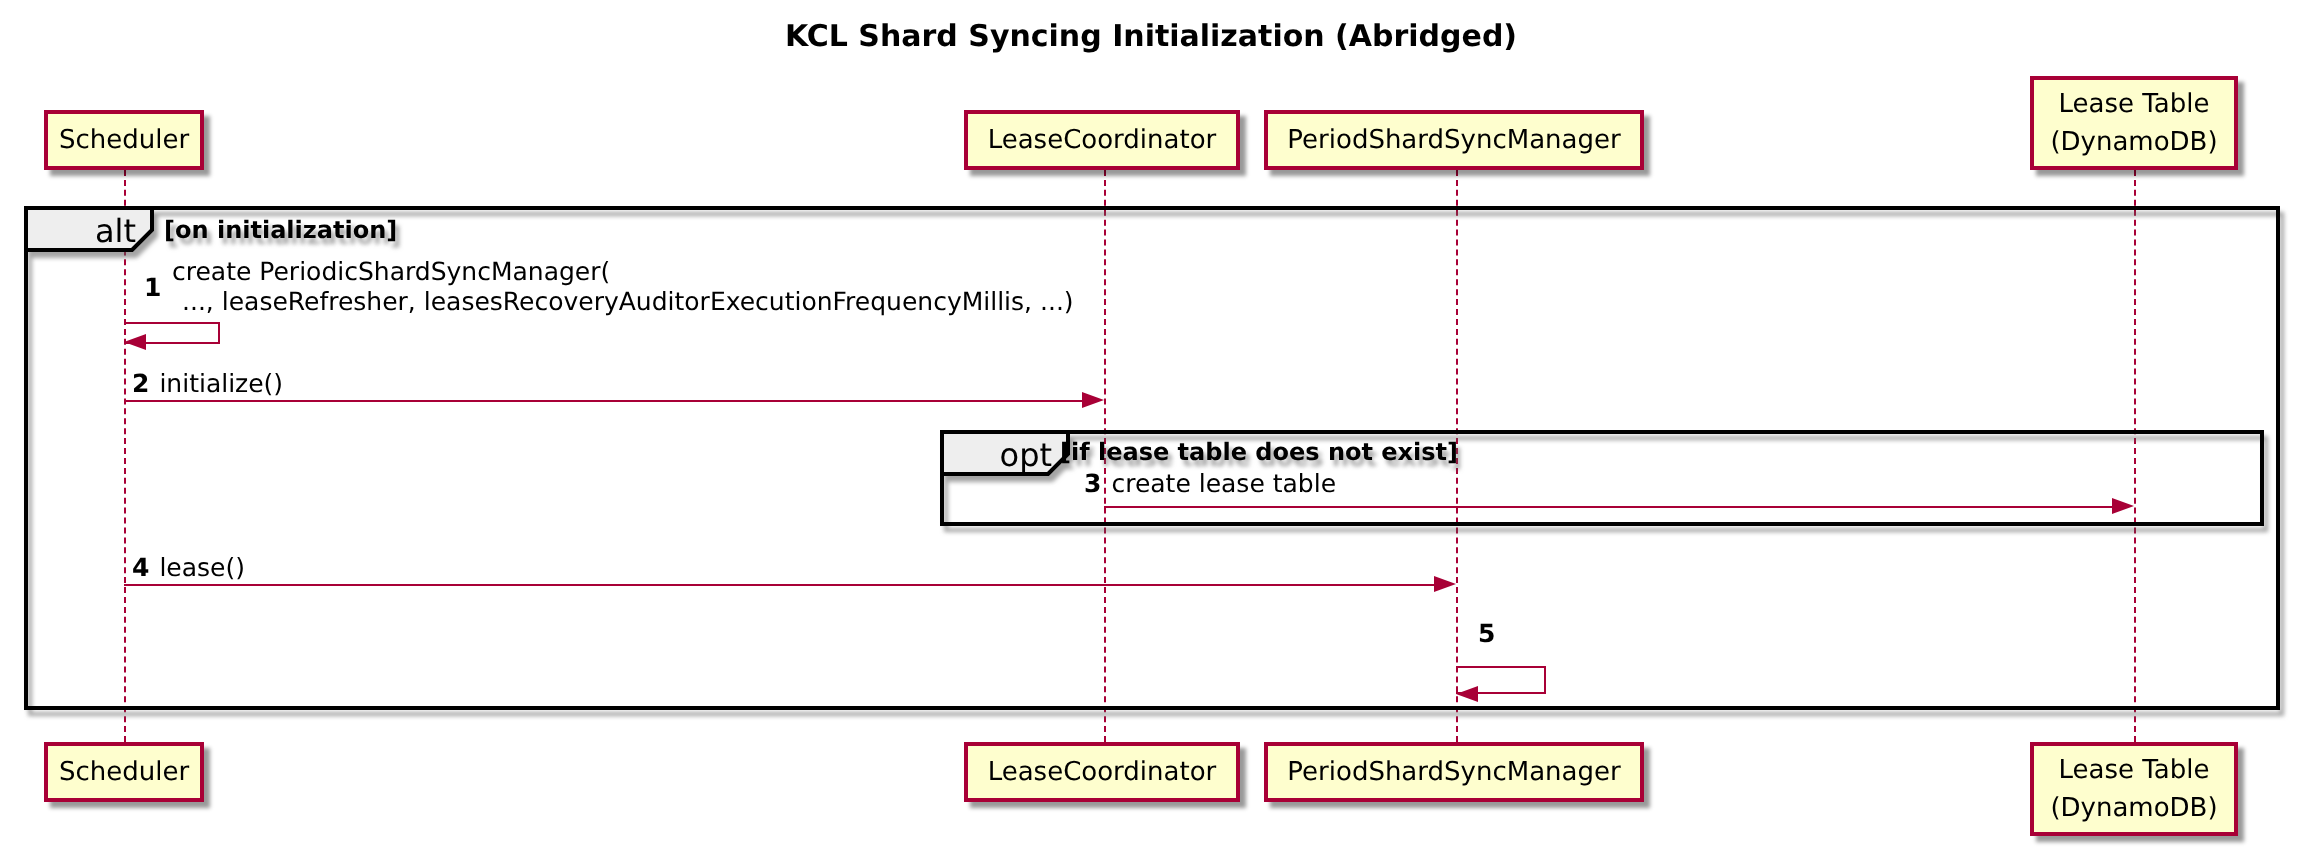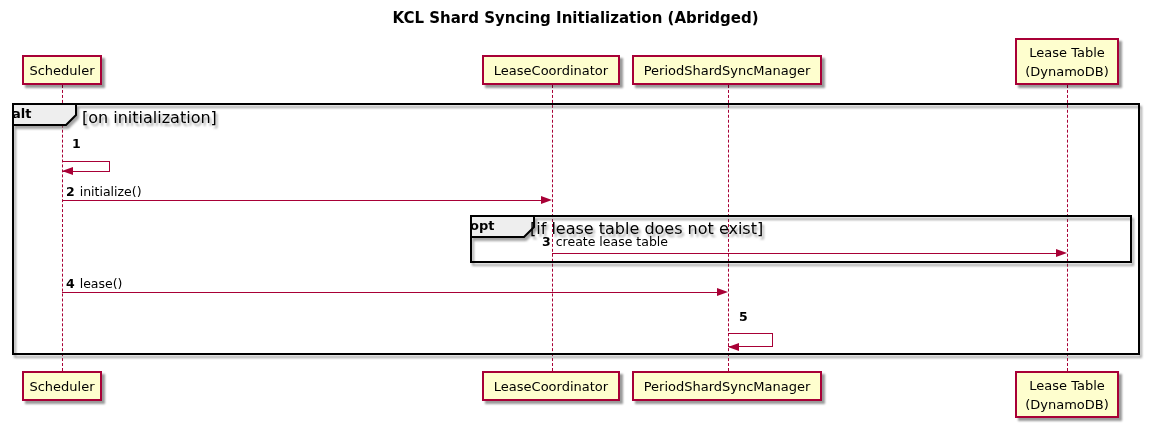--- a/index.html
+++ b/index.html
@@ -24,24 +24,24 @@
     display:flex; flex-direction:column; align-items:center; justify-content:center;
     font-size:13px; line-height:19px; text-align:center; white-space:nowrap;
   }
   .frame {
     position:absolute; box-sizing:border-box;
     border:2px solid var(--frame-border,#000000);
     filter:drop-shadow(2px 3px 1px rgba(90,90,90,0.55));
   }
   .tab { position:absolute; left:-2px; top:-2px; }
   .tab-label {
-    position:absolute; left:-2px; top:1px; width:56px; text-align:left;
-    font-weight:bold; font-size:13px;
+    position:absolute; left:-2px; top:1px; width:56px; text-align:right;
+    font-weight:normal; font-size:16px;
   }
-  .cond { position:absolute; font-weight:normal; font-size:16px; white-space:nowrap; }
+  .cond { position:absolute; font-weight:bold; font-size:12px; white-space:nowrap; }
   .mtext { position:absolute; font-size:12.5px; line-height:15px; white-space:nowrap; }
   .mtext .num { font-weight:bold; margin-right:5px; }
   .num-abs { position:absolute; font-weight:bold; font-size:12.5px; }
   .indent { padding-left:5px; }
   .mline { position:absolute; height:0; border-top:1px solid var(--arrow,#A80036); }
   .head-r {
     position:absolute; width:0; height:0;
     border-left:11px solid var(--arrow,#A80036);
     border-top:4px solid transparent; border-bottom:4px solid transparent;
   }
@@ -105,20 +105,24 @@
   </div>
   <div class="pbox" style="left:632px;top:371px;width:190px;height:30px">
     <span>PeriodShardSyncManager</span>
   </div>
   <div class="pbox" style="left:1015px;top:371px;width:104px;height:47px">
     <span>Lease Table</span>
     <span>(DynamoDB)</span>
   </div>
 
   <span class="num-abs" style="left:72px;top:136px">1</span>
+  <div class="mtext" style="left:86px;top:128px">
+    <div>create PeriodicShardSyncManager(</div>
+    <div class="indent">..., leaseRefresher, leasesRecoveryAuditorExecutionFrequencyMillis, ...)</div>
+  </div>
   <div class="self-loop" style="left:62px;top:161px;width:48px;height:11px"></div>
   <div class="head-l" style="left:62px;top:167px"></div>
 
   <div class="mtext" style="left:66px;top:184px">
     <span class="num">2</span><span>initialize()</span>
   </div>
   <div class="mline" style="left:62px;top:200px;width:481px"></div>
   <div class="head-r" style="left:541px;top:196px"></div>
 
   <div class="mtext" style="left:542px;top:234px">

